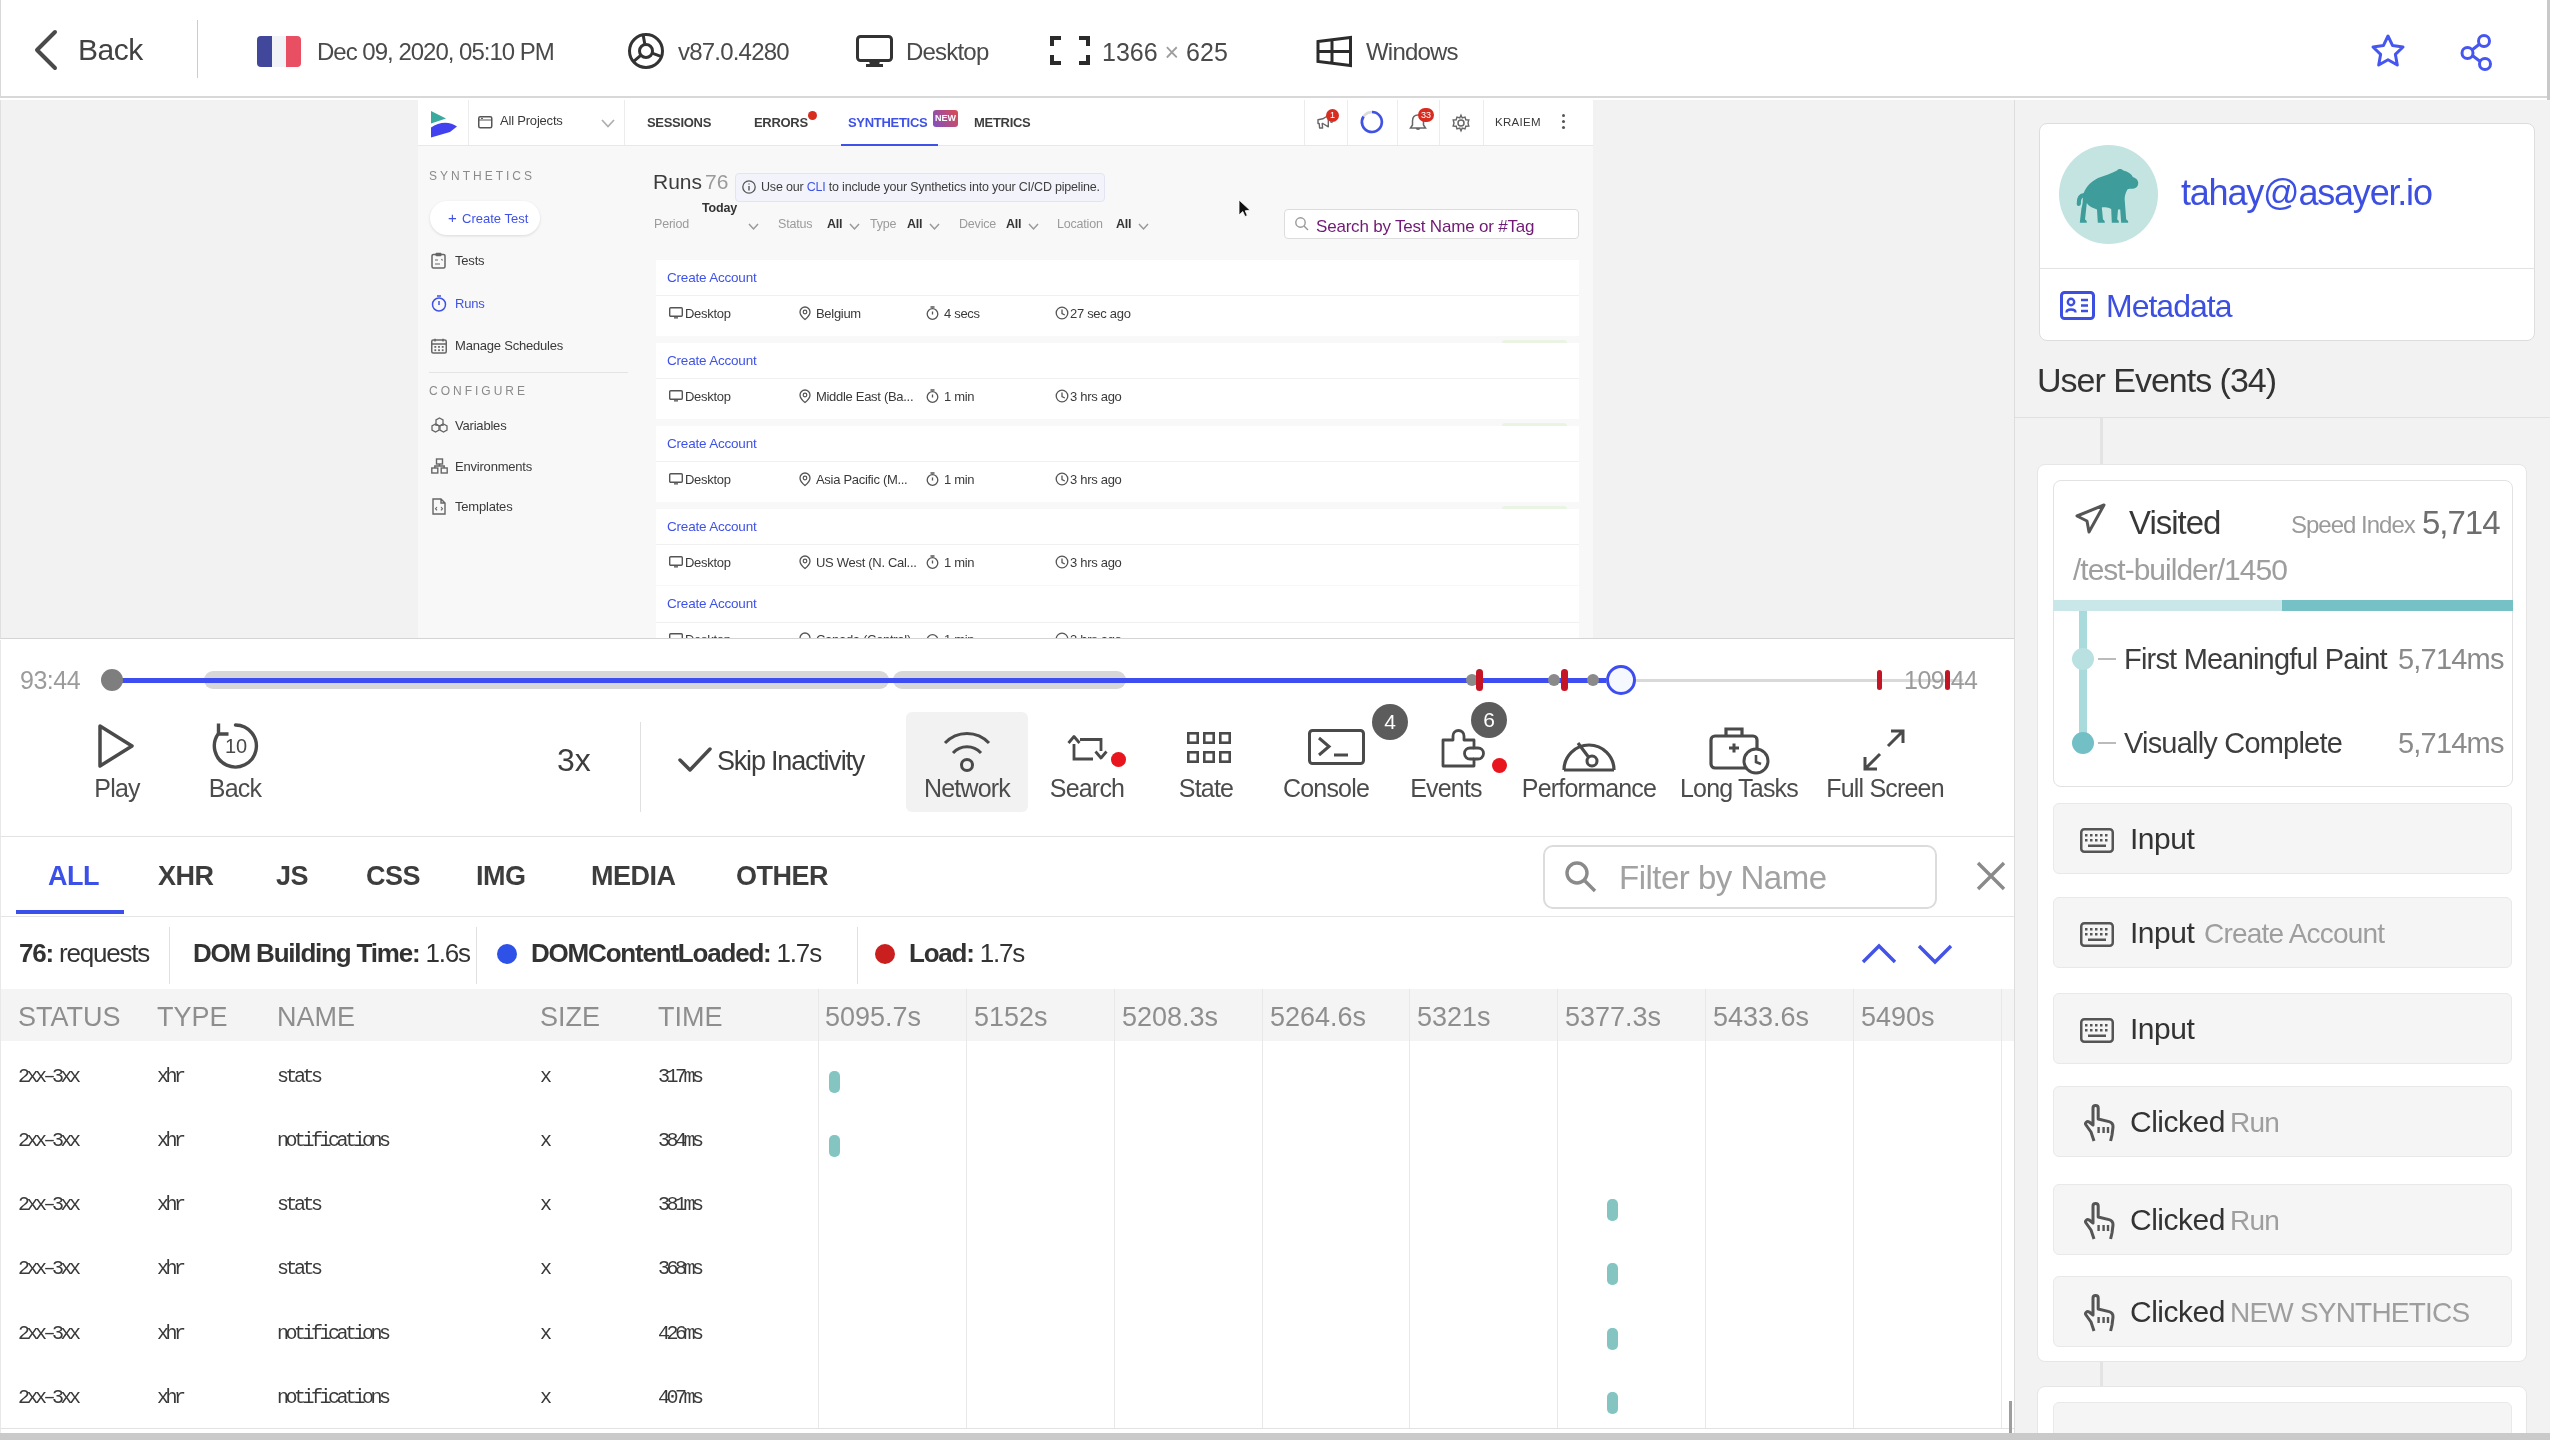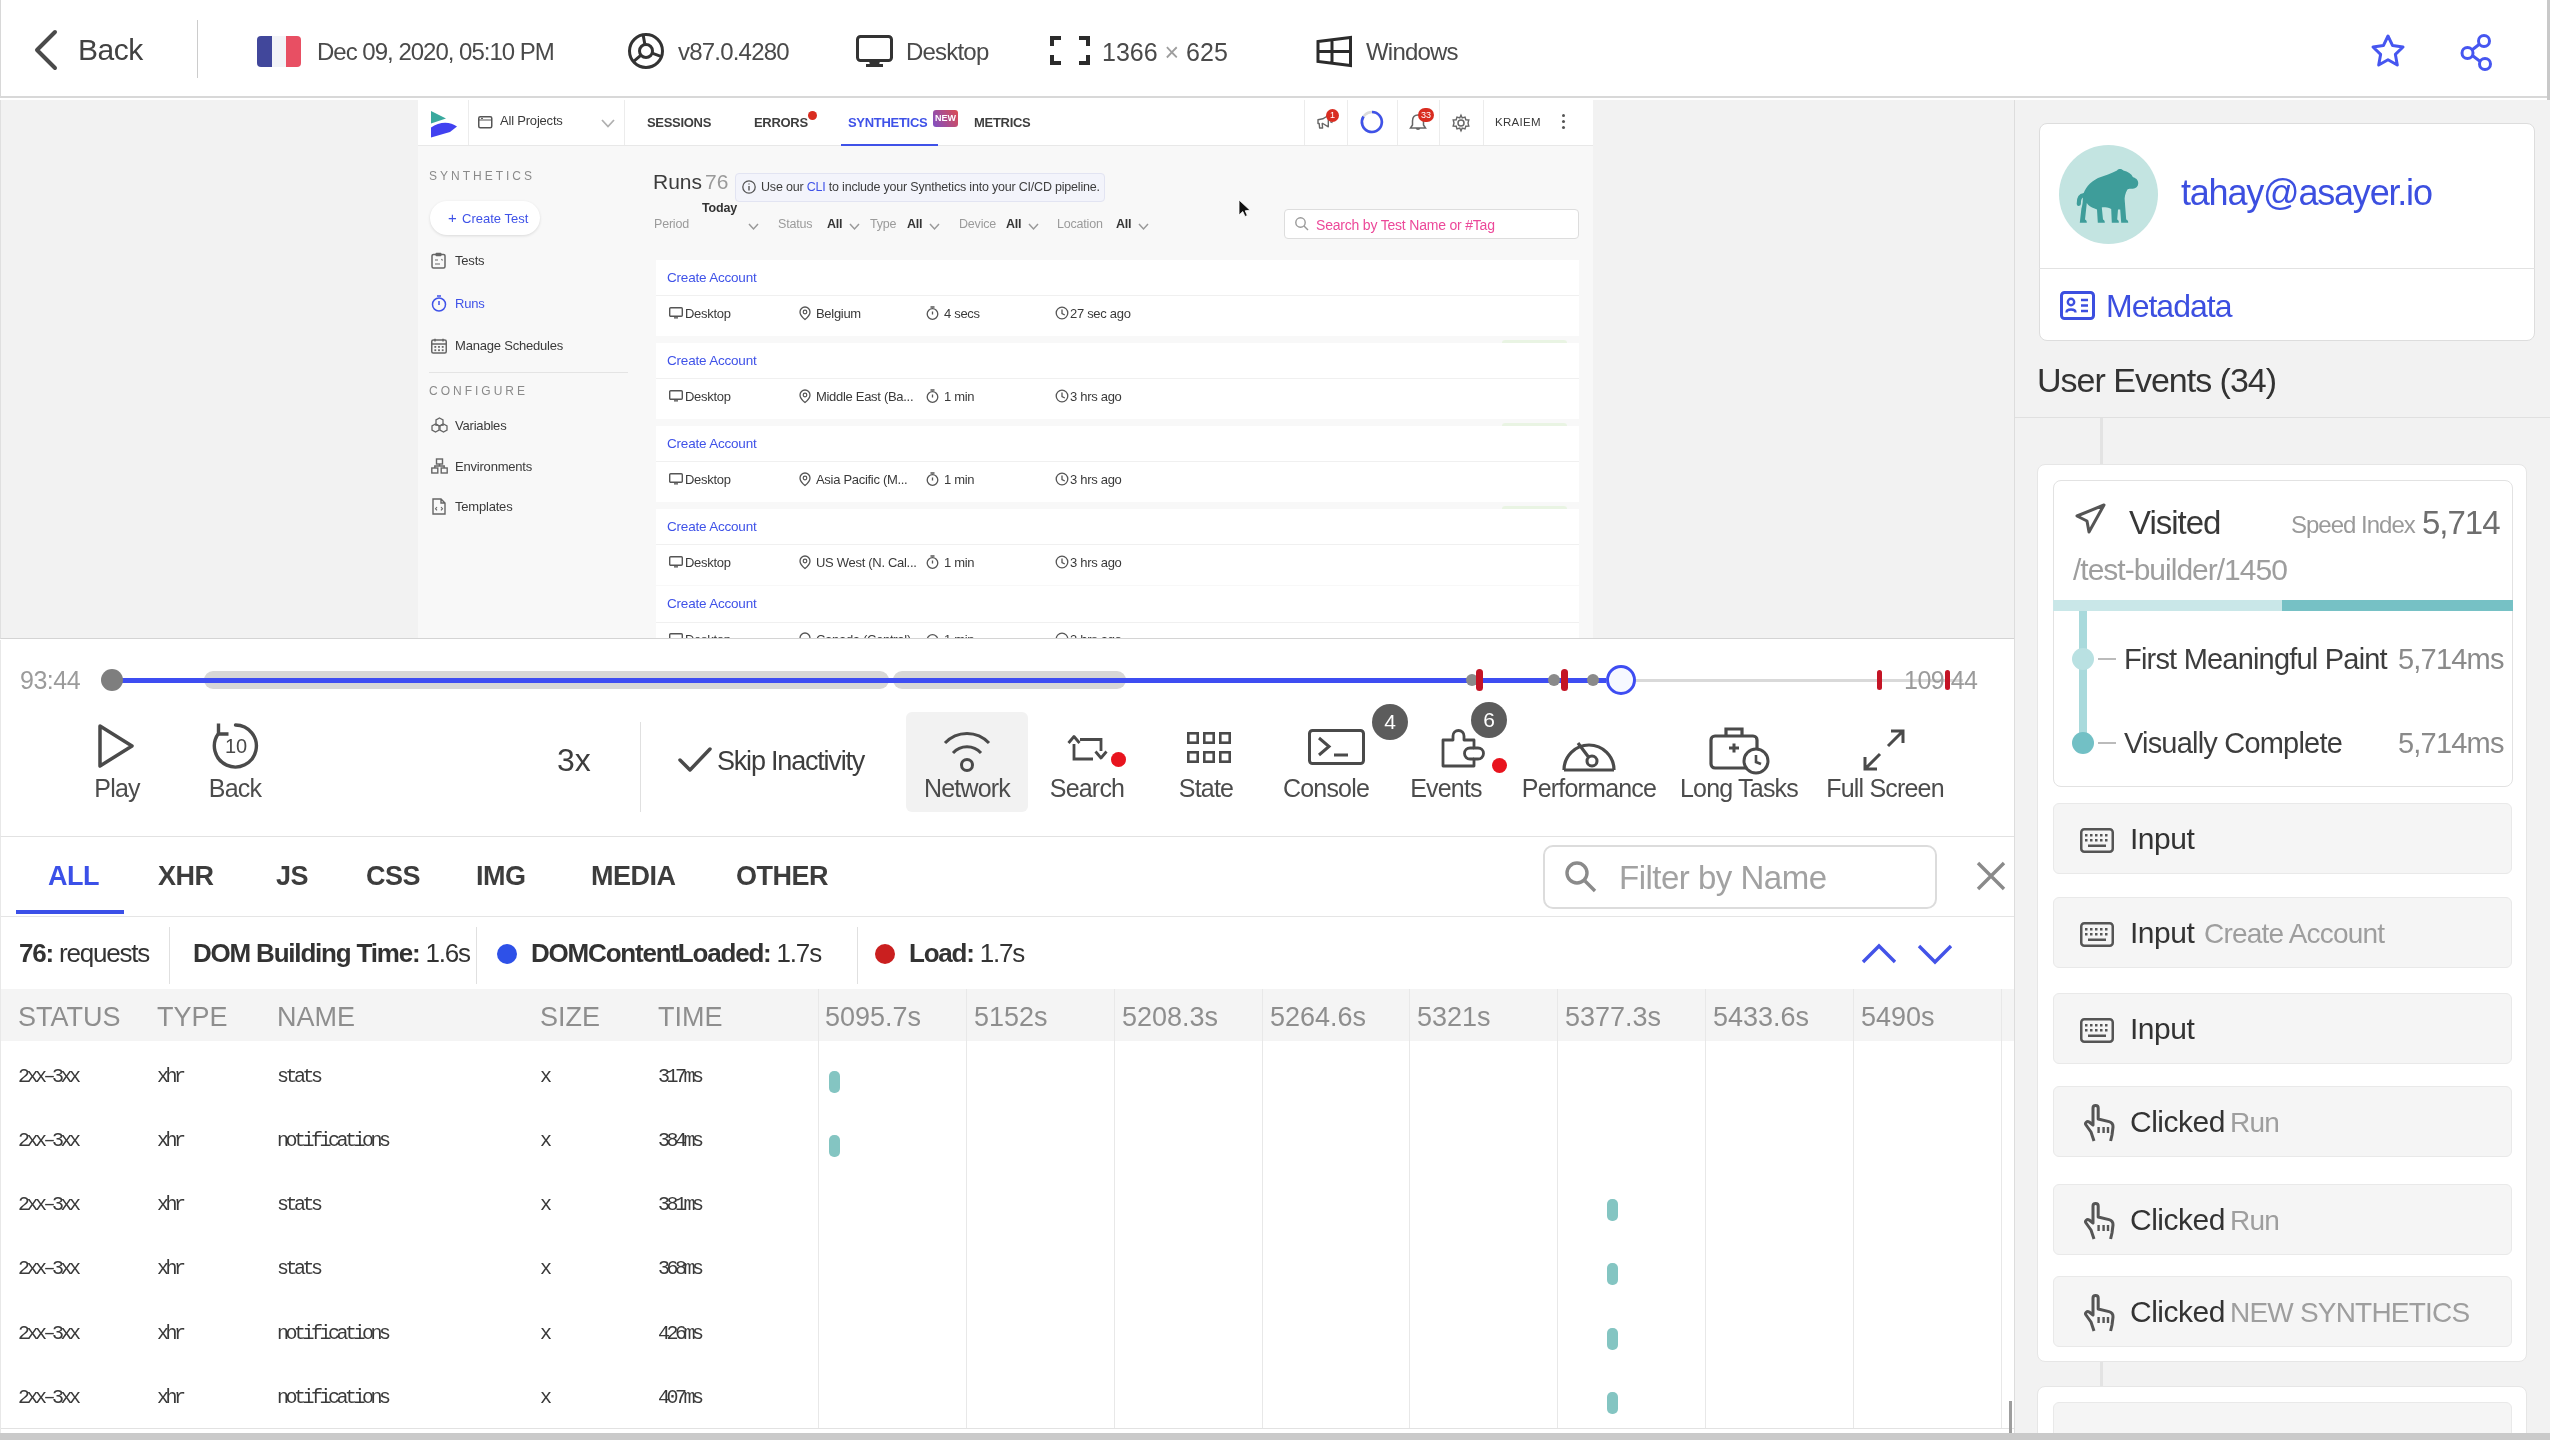--- a/index.html
+++ b/index.html
@@ -236,21 +236,21 @@
     <div class="app-t2" style="left:639px; top:117px;">Location</div>
     <div class="app-t3" style="left:698px; top:117px;">All</div>
     <svg width="11" height="7" style="left:720px; top:123px;">
         <path d="M1 1 L5.5 6 L10 1" fill="none" stroke="#999" stroke-width="1.5"></path>
       </svg>
     <div class="abs" style="left:866px; top:109px; width:295px; height:30px; background:#fff; border:1px solid #ddd; border-radius:4px;"></div>
     <svg width="14" height="14" style="left:877px; top:117px;">
         <circle cx="5.5" cy="5.5" r="4.7" fill="none" stroke="#999" stroke-width="1.4"></circle>
         <path d="M9 9 L13 13" stroke="#999" stroke-width="1.4"></path>
       </svg>
-    <div class="abs" style="left:898px; top:117px; font-size:14px; color:#ec4899; letter-spacing:-0.2px;">Search by Test Name or #Tag</div>
+    <div class="abs" style="left:898px; top:117px; font-size:17px; color:#701a75; letter-spacing:-0.2px;">Search by Test Name or #Tag</div>
     <svg width="13" height="19" style="left:820px; top:100px;">
         <path d="M1 0 L1 15 L4.8 11.5 L7 16.5 L9.3 15.5 L7.2 10.8 L12 10.2 Z" fill="#111" stroke="#fff" stroke-width="0.8"></path>
       </svg>
 
     <div class="run-card" style="top:160px;">
         <div class="rc-link">Create Account</div>
         <div class="rc-div"></div>
         <div class="rc-row">
       <svg width="14" height="12" style="left:13px; top:3px;">
             <rect x="0.7" y="0.7" width="12.6" height="8.6" rx="1" fill="none" stroke="#555" stroke-width="1.4"></rect>

